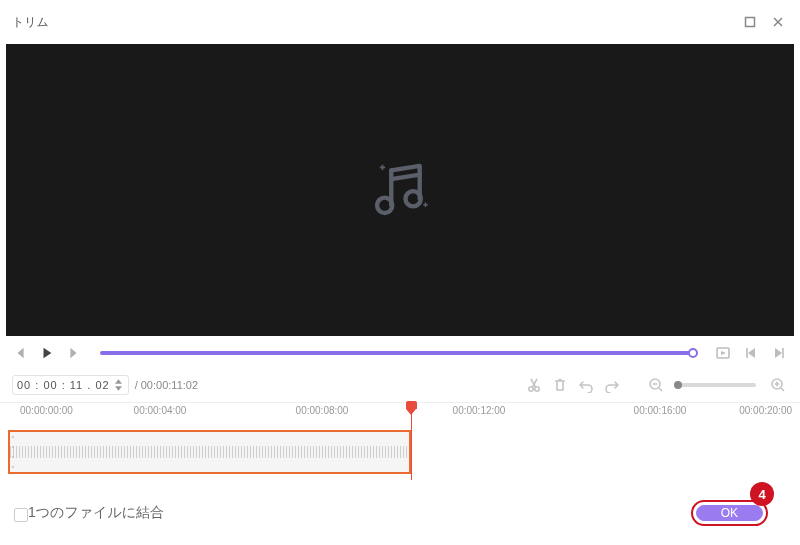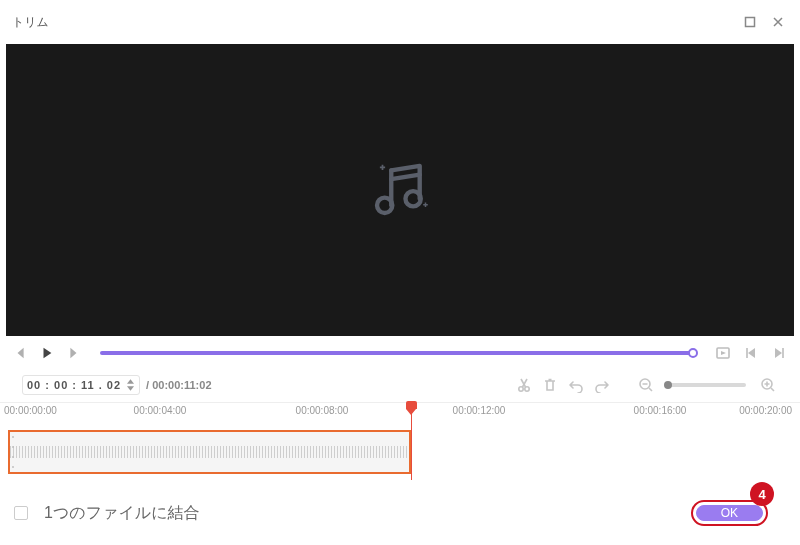--- a/index.html
+++ b/index.html
@@ -79,25 +79,24 @@
   .rt-icons .ic {
     width: 18px; height: 18px; display: flex; align-items: center; justify-content: center;
   }
   .rt-icons svg { width: 16px; height: 16px; fill: none; stroke: #bdbdbd; stroke-width: 1.6; }
 
   
   .toolrow {
     height: 30px;
     display: flex;
     align-items: center;
-    padding: 0 22px;
+    padding: 0 12px;
     gap: 6px;
     color: #666;
     font-size: 11px;
-    font-weight: bold;
   }
   .time-input {
     display: flex; align-items: center;
     border: 1px solid #e3e3e3;
     border-radius: 3px;
     padding: 2px 4px;
     gap: 4px;
     color: #555;
   }
   .time-input .val { letter-spacing: 1px; font-family: inherit; }
@@ -195,21 +194,21 @@
   
   .footer {
     position: absolute;
     left: 0; right: 0; bottom: 0;
     height: 56px;
     display: flex;
     align-items: center;
     padding: 0 20px 8px 14px;
     background: #fff;
   }
-  .merge { display: flex; align-items: center; gap: 16px; color: #666; font-size: 16px; cursor: pointer; }
+  .merge { display: flex; align-items: flex-end; gap: 0; color: #666; font-size: 14px; cursor: pointer; }
   .merge .cb {
     width: 14px; height: 14px; border: 1px solid #ccc; border-radius: 2px;
     display: inline-block;
   }
   .footer .spacer { flex: 1; }
   .btn {
     height: 16px;
     padding: 0 24px;
     border-radius: 14px;
     font-size: 12px;
@@ -374,21 +373,21 @@
   <div class="tool-ic">
     <svg viewBox="0 0 16 16">
         <circle cx="7" cy="7" r="5"></circle>
         <path d="M11 11 L14 14 M4.5 7 L9.5 7 M7 4.5 L7 9.5"></path>
       </svg>
   </div>
 </div>
 
 <div class="tl-wrap">
   <div class="ruler">
-    <span class="tick" style="left:4px; transform:none;">00:00:00:00</span>
+    <span class="tick" style="left:20px; transform:none;">00:00:00:00</span>
     <span class="tick" style="left:160px">00:00:04:00</span>
     <span class="tick" style="left:322px">00:00:08:00</span>
     <span class="tick" style="left:479px">00:00:12:00</span>
     <span class="tick" style="left:660px">00:00:16:00</span>
     <span class="tick" style="left:792px; transform:translateX(-100%);">00:00:20:00</span>
   </div>
   <div class="playhead"></div>
   <div class="track-area">
     <div class="clip">
       <div class="dots">

